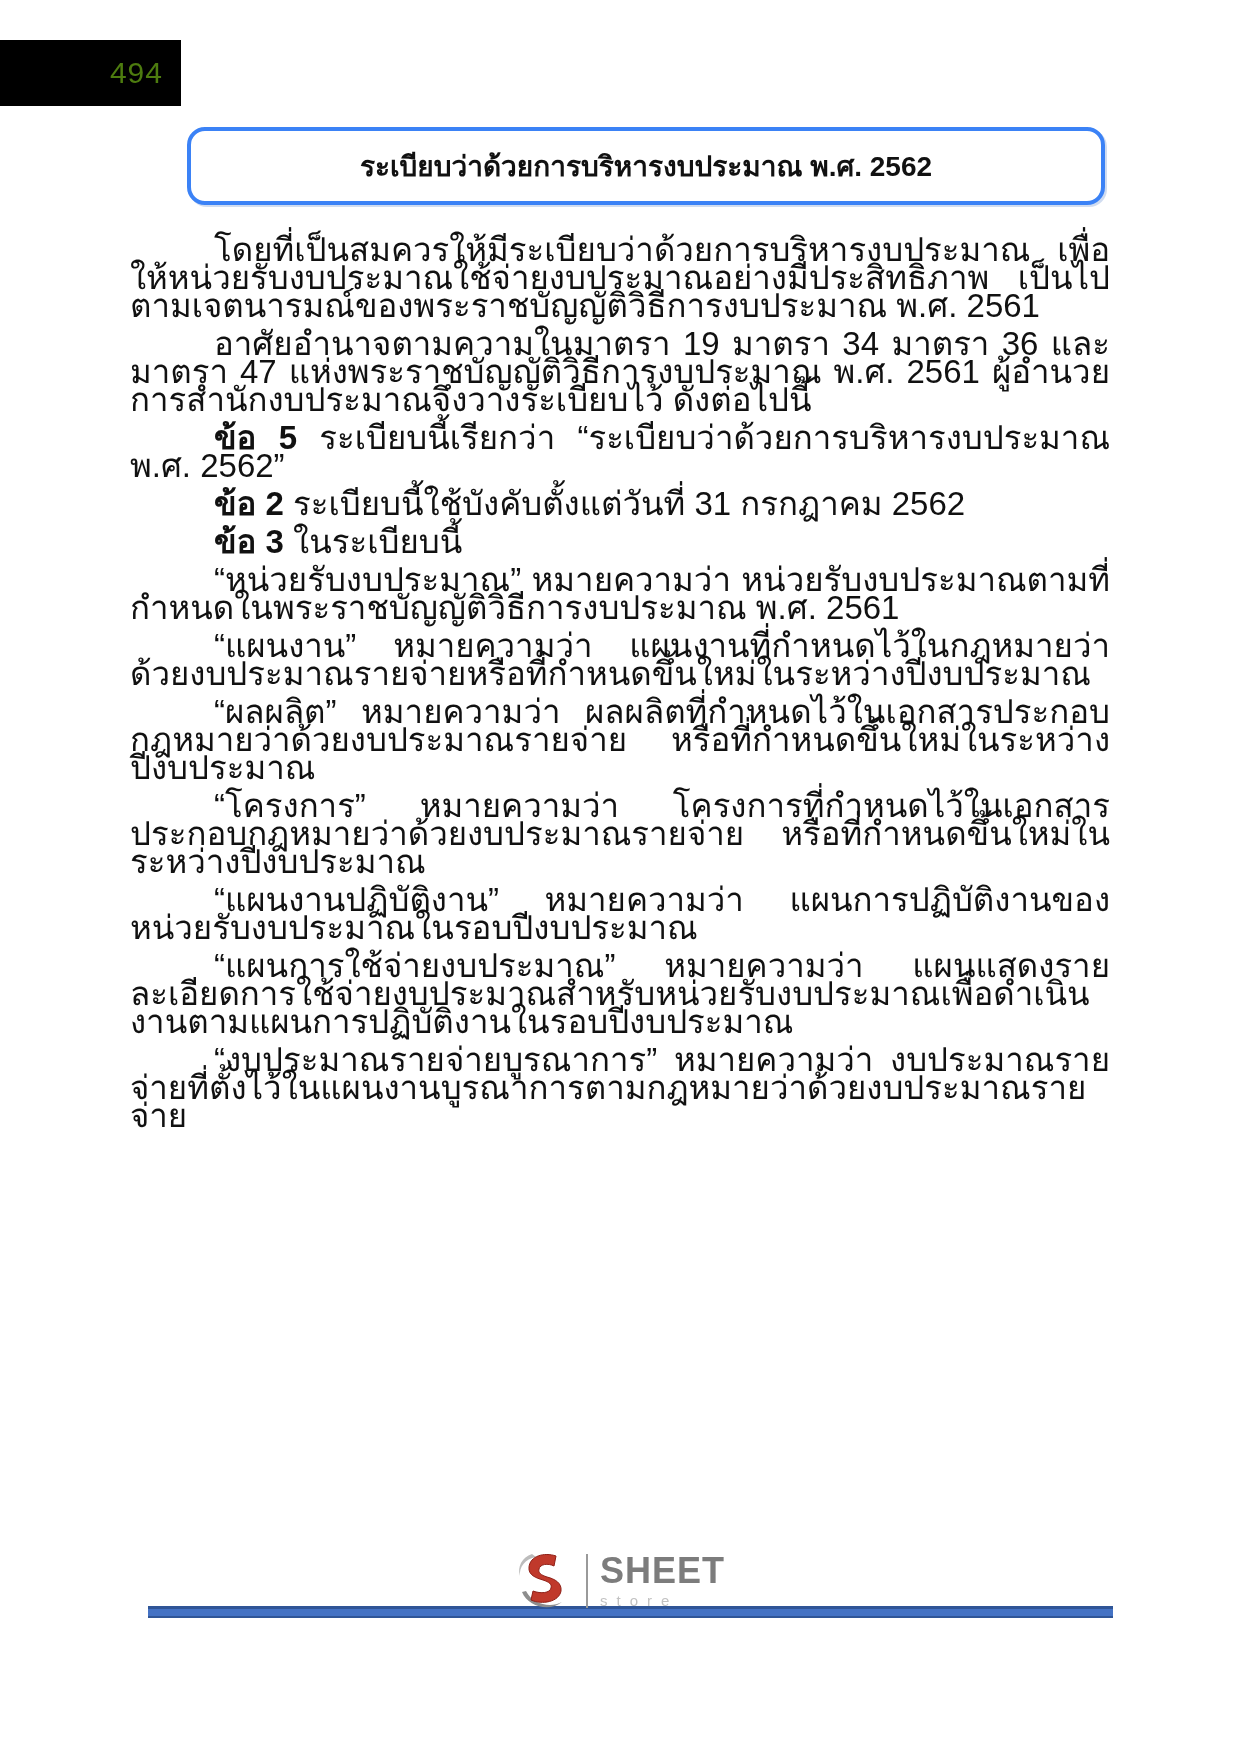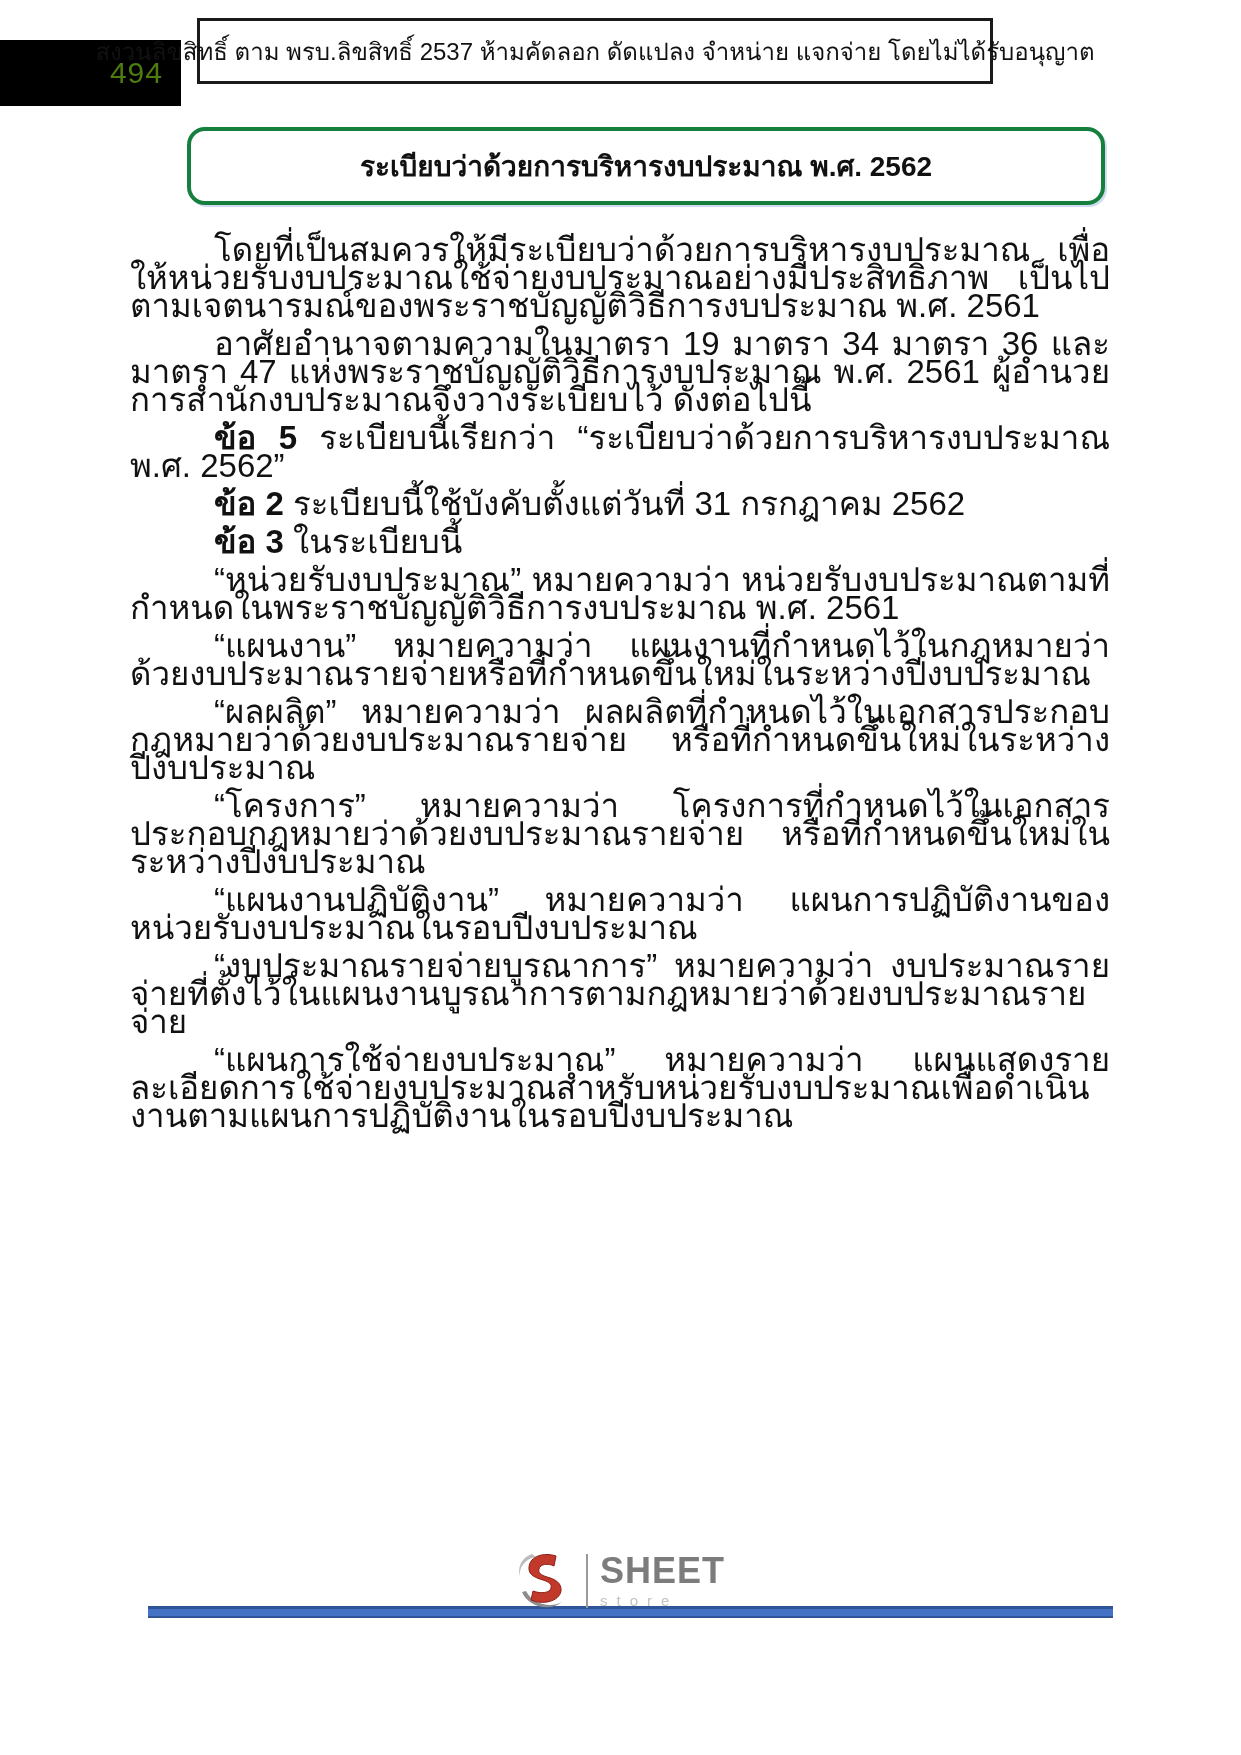--- a/index.html
+++ b/index.html
@@ -28,21 +28,21 @@
     border:3px solid #1a1a1a;
     box-sizing:border-box;
     display:flex;align-items:center;justify-content:center;
     background:#fff;
   }
   .copyright-box span{font-size:24px;white-space:nowrap;}
   
   .title-box{
     position:absolute;left:187px;top:127px;
     width:918px;height:78px;
-    border:4px solid #15803d;
+    border:4px solid #3b82f6;
     border-radius:18px;
     box-sizing:border-box;
     display:flex;align-items:center;justify-content:center;
     background:#fff;
     box-shadow:2px 2px 0 rgba(68,114,196,.25);
   }
   .title-box span{font-size:28px;font-weight:bold;}
   
   .body-text{
     position:absolute;left:130px;top:236px;
@@ -75,41 +75,38 @@
 </style>
 </head>
 <body>
 
 <div class="page">
 
   <div class="page-number-box">
     <span>494</span>
   </div>
 
-  <div class="copyright-box">
-    <span>สงวนลิขสิทธิ์ ตาม พรบ.ลิขสิทธิ์ 2537 ห้ามคัดลอก ดัดแปลง จำหน่าย แจกจ่าย โดยไม่ได้รับอนุญาต</span>
-  </div>
 
   <div class="title-box">
     <span>ระเบียบว่าด้วยการบริหารงบประมาณ พ.ศ. 2562</span>
   </div>
 
   <div class="body-text" id="paragraphs">
       <p><span>โดยที่เป็นสมควรให้มีระเบียบว่าด้วยการบริหารงบประมาณ เพื่อให้หน่วยรับงบประมาณใช้จ่ายงบประมาณอย่างมีประสิทธิภาพ เป็นไปตามเจตนารมณ์ของพระราชบัญญัติวิธีการงบประมาณ พ.ศ. 2561</span></p>
       <p><span>อาศัยอำนาจตามความในมาตรา 19 มาตรา 34 มาตรา 36 และมาตรา 47 แห่งพระราชบัญญัติวิธีการงบประมาณ พ.ศ. 2561 ผู้อำนวยการสำนักงบประมาณจึงวางระเบียบไว้ ดังต่อไปนี้</span></p>
       <p><b>ข้อ 5</b><span> ระเบียบนี้เรียกว่า “ระเบียบว่าด้วยการบริหารงบประมาณ พ.ศ. 2562”</span></p>
       <p><b>ข้อ 2</b><span> ระเบียบนี้ใช้บังคับตั้งแต่วันที่ 31 กรกฎาคม 2562</span></p>
       <p><b>ข้อ 3</b><span> ในระเบียบนี้</span></p>
       <p><span>“หน่วยรับงบประมาณ” หมายความว่า หน่วยรับงบประมาณตามที่กำหนดในพระราชบัญญัติวิธีการงบประมาณ พ.ศ. 2561</span></p>
       <p><span>“แผนงาน” หมายความว่า แผนงานที่กำหนดไว้ในกฎหมายว่าด้วยงบประมาณรายจ่ายหรือที่กำหนดขึ้นใหม่ในระหว่างปีงบประมาณ</span></p>
       <p><span>“ผลผลิต” หมายความว่า ผลผลิตที่กำหนดไว้ในเอกสารประกอบกฎหมายว่าด้วยงบประมาณรายจ่าย หรือที่กำหนดขึ้นใหม่ในระหว่างปีงบประมาณ</span></p>
       <p><span>“โครงการ” หมายความว่า โครงการที่กำหนดไว้ในเอกสารประกอบกฎหมายว่าด้วยงบประมาณรายจ่าย หรือที่กำหนดขึ้นใหม่ในระหว่างปีงบประมาณ</span></p>
       <p><span>“แผนงานปฏิบัติงาน” หมายความว่า แผนการปฏิบัติงานของหน่วยรับงบประมาณในรอบปีงบประมาณ</span></p>
+      <p><span>“แผนการใช้จ่ายงบประมาณ” หมายความว่า แผนแสดงรายละเอียดการใช้จ่ายงบประมาณสำหรับหน่วยรับงบประมาณเพื่อดำเนินงานตามแผนการปฏิบัติงานในรอบปีงบประมาณ</span></p>
       <p><span>“งบประมาณรายจ่ายบูรณาการ” หมายความว่า งบประมาณรายจ่ายที่ตั้งไว้ในแผนงานบูรณาการตามกฎหมายว่าด้วยงบประมาณรายจ่าย</span></p>
-      <p><span>“แผนการใช้จ่ายงบประมาณ” หมายความว่า แผนแสดงรายละเอียดการใช้จ่ายงบประมาณสำหรับหน่วยรับงบประมาณเพื่อดำเนินงานตามแผนการปฏิบัติงานในรอบปีงบประมาณ</span></p>
     </div>
 
   <div class="footer-bar"></div>
 
   <div class="logo">
     <div class="logo-icon-wrap">
       <svg width="58" height="62" viewBox="0 0 58 62" xmlns="http://www.w3.org/2000/svg">
         <path d="M16 4 C6 7 1 17 4 26 C3 17 9 9 20 7 Z" fill="#bcbcbc"></path>
         <path d="M6 42 C12 57 34 62 46 52 C35 58 17 55 10 41 Z" fill="#8d8d8d"></path>
         <path d="M40 6 C28 2 14 6 13 17 C12 25 20 28 27 30 C33 32 36 34 35 38 C34 43 25 44 17 41 L15 50 C26 55 43 52 45 41 C46 33 39 29 31 27 C25 25 22 23 23 19 C24 14 32 13 38 16 Z" fill="#c0392b" stroke="#8f1f16" stroke-width="1"></path>

